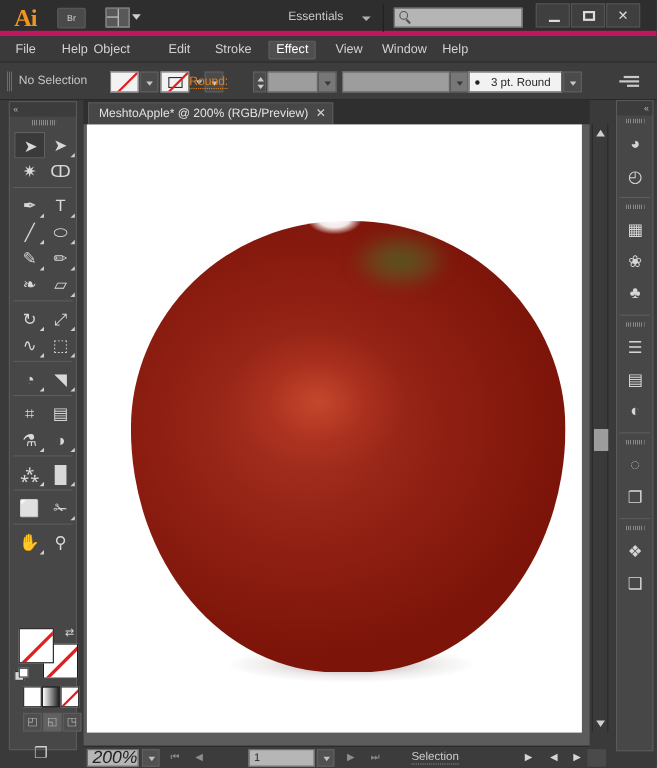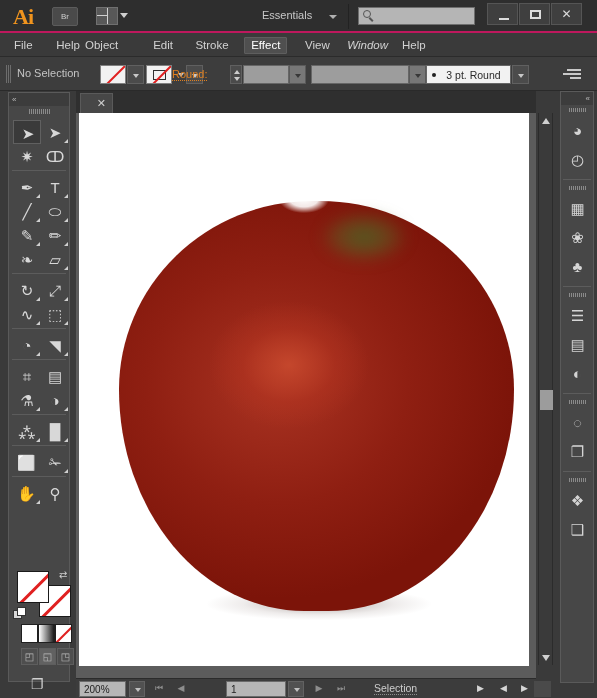--- a/index.html
+++ b/index.html
@@ -2,21 +2,21 @@
 <html><head>
 <meta charset="utf-8">
 <style>
   * { box-sizing: border-box; margin:0; padding:0; }
   html,body { width:597px; height:698px; overflow:hidden; background:#323232;
               font-family:"Liberation Sans", sans-serif; }
   #app { position:relative; width:597px; height:698px; background:#3a3a3a; }
 
   
   .titlebar{position:absolute;left:0;top:0;width:597px;height:33px;background:#2e2e2e;
-            border-bottom:2px solid #be185d;}
+            border-bottom:5px solid #be185d;}
   .ai-logo{position:absolute;left:8px;top:4px;width:30px;height:26px;color:#f0941e;
            font-size:22px;font-weight:bold;font-family:"Liberation Serif",serif;
            letter-spacing:-1px;line-height:26px;text-align:center;}
   .br-btn{position:absolute;left:52px;top:7px;width:26px;height:19px;background:#4a4a4a;
           border:1px solid #5c5c5c;border-radius:2px;color:#cfcfcf;font-size:8px;
           text-align:center;line-height:18px;}
   .arr-btn{position:absolute;left:96px;top:7px;width:34px;height:19px;}
   .arr-box{position:absolute;left:0;top:0;width:22px;height:18px;background:#cfcfcf;
            border:1px solid #707070;}
   .arr-box i{position:absolute;background:#585858;display:block;}
@@ -156,21 +156,21 @@
   .vsb .btn i{position:absolute;left:3px;width:0;height:0;border-left:4.5px solid transparent;
               border-right:4.5px solid transparent;}
   .vsb .btn.up i{top:5px;border-bottom:6px solid #cfcfcf;}
   .vsb .btn.dn i{top:5px;border-top:6px solid #cfcfcf;}
   .vsb .thumb{position:absolute;left:1px;top:277px;width:13px;height:20px;background:#9c9c9c;}
 
   
   .statusbar{position:absolute;left:76px;top:678px;width:460px;height:20px;background:#3c3c3c;
              border-top:1px solid #2b2b2b;}
   .zoomfield{position:absolute;left:3px;top:2px;width:47px;height:16px;background:#b6b6b6;
-             border:1px solid #6a6a6a;color:#222;font-size:10px;line-height:15px;padding-left:4px;}
+             border:1px solid #6a6a6a;color:#222;font-size:16px;line-height:15px;padding-left:4px;font-style:italic;}
   .sdd{position:absolute;top:2px;width:16px;height:16px;background:#515151;border:1px solid #626262;}
   .sdd::after{content:"";position:absolute;left:4.5px;top:6px;width:0;height:0;
               border-left:3.5px solid transparent;border-right:3.5px solid transparent;
               border-top:4px solid #c0c0c0;}
   .navbtn{position:absolute;top:2px;width:18px;height:16px;color:#8d8d8d;font-size:9px;
           text-align:center;line-height:15px;}
   .pagefield{position:absolute;left:150px;top:2px;width:60px;height:16px;background:#b6b6b6;
              border:1px solid #6a6a6a;color:#222;font-size:10px;line-height:15px;padding-left:4px;}
   .statuslbl{position:absolute;left:298px;top:3px;color:#cdcdcd;font-size:10.5px;
              border-bottom:1px dotted #8e8e8e;}
@@ -223,21 +223,21 @@
   </div>
 
   <div class="menubar" id="menubar">
       <div class="menu-item" style="left: 8px;">File</div>
       <div class="menu-item" style="left: 50.2px;">Help</div>
       <div class="menu-item" style="left: 79px;">Object</div>
       <div class="menu-item" style="left: 147.2px;">Edit</div>
       <div class="menu-item" style="left: 189.4px;">Stroke</div>
       <div class="menu-item active" style="left: 244.2px;">Effect</div>
       <div class="menu-item" style="left: 299px;">View</div>
-      <div class="menu-item" style="left: 341.2px; font-style: italic;">Window</div>
+      <div class="menu-item" style="left: 341.2px;">Window</div>
       <div class="menu-item" style="left: 396px;">Help</div>
     </div>
 
   <div class="ctrlbar">
     <div class="grip"></div>
     <div class="nosel">No Selection</div>
     <div class="swatch" style="left:100px;">
       <div class="slash"></div>
     </div>
     <div class="dd" style="left:127px;"></div>
@@ -261,20 +261,21 @@
     <div class="dd" style="left:512px;"></div>
     <div class="opt-menu">
       <i style="top:0;width:14px;"></i>
         <i style="top:4px;width:18px;"></i>
         <i style="top:8px;width:11px;"></i>
     </div>
   </div>
 
   <div class="tabbar">
     <div class="doctab">
+      <span>MeshtoApple* @ 200% (RGB/Preview)</span>
       <span class="tabclose">✕</span>
     </div>
   </div>
 
   <div class="ltb">
     <div class="ltb-head">
       <span class="ltb-collapse">«</span>
     </div>
     <div class="ltb-grip"></div>
     <div id="tools">

